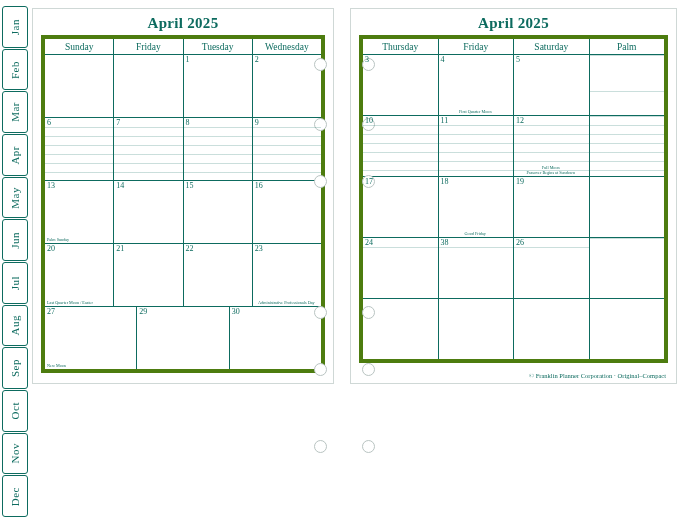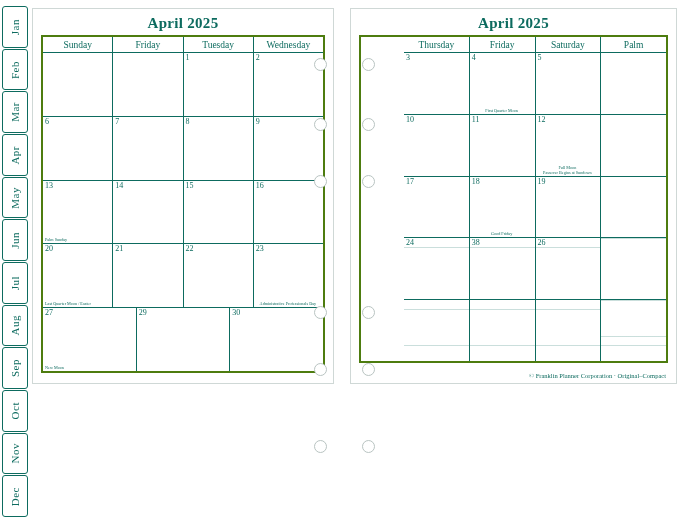--- a/index.html
+++ b/index.html
@@ -63,23 +63,23 @@
   }
   #right-sheet .month-title { text-align: center; padding-left: 0; }
 
   
   .grid {
     position: absolute;
     left: 8px; right: 8px;
     top: 26px;
     bottom: 10px;
     display: flex; flex-direction: column;
-    border: 2px solid #4d7c0f;
-  }
-  #right-sheet .grid { bottom: 20px; padding-left: 43px; }
+    border: 4px solid #4d7c0f;
+  }
+  #right-sheet .grid { bottom: 20px; }
 
   .hdr-row {
     display: flex;
     height: 16px;
     border-bottom: 1px solid #0d6b5f;
   }
   .hdr-cell {
     flex: 1 1 0;
     border-right: 1px solid #0d6b5f;
     text-align: center;

